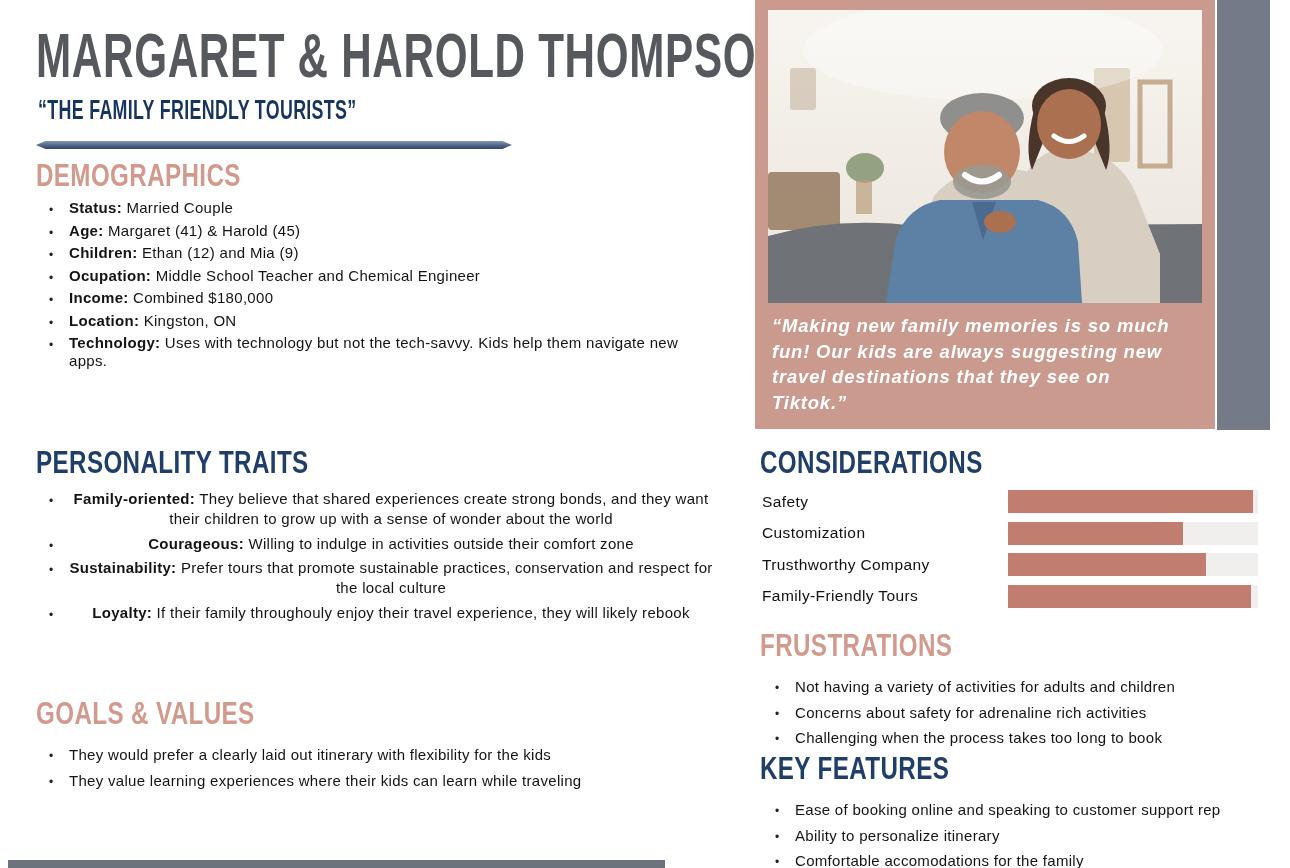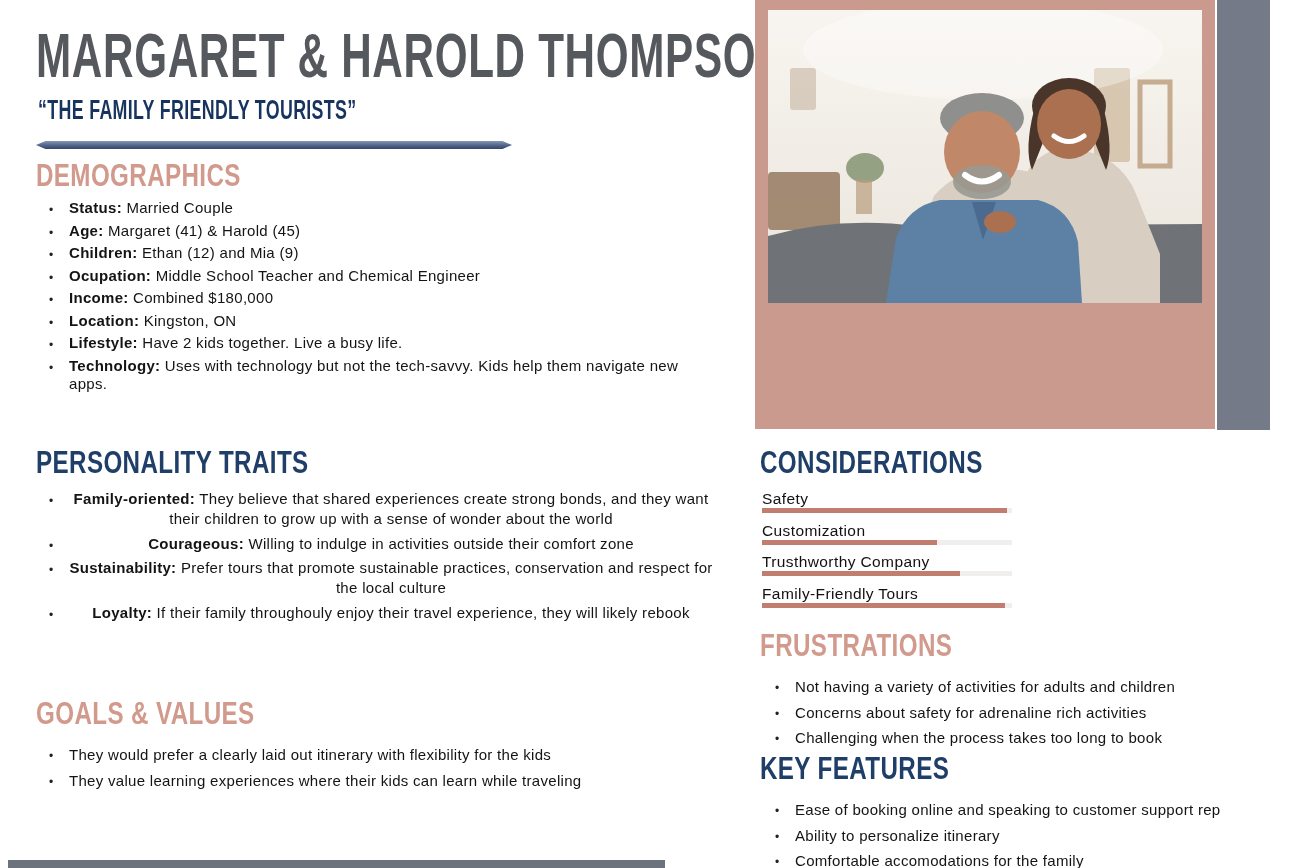--- a/index.html
+++ b/index.html
@@ -39,21 +39,21 @@
   
   .photo-panel{position:absolute;left:755px;top:0;width:460px;height:429px;background:#c99a8d;}
   .photo-frame{position:absolute;left:13px;top:10px;width:434px;height:293px;overflow:hidden;}
   .photo-frame svg{display:block;width:100%;height:100%;}
   .quote{position:absolute;left:17px;top:313px;width:408px;font-size:18.5px;font-style:italic;
     font-weight:bold;color:#ffffff;line-height:1.38;letter-spacing:0.8px;}
   .gray-strip{position:absolute;left:1217px;top:0;width:53px;height:430px;background:#747a87;}
   
   .cons-h{position:absolute;left:760px;top:447px;}
   .cons-rows{position:absolute;left:762px;top:490px;width:496px;}
-  .cons-row{display:flex;height:23px;margin-bottom:8.5px;flex-direction:column;}
+  .cons-row{display:flex;align-items:center;height:23px;margin-bottom:8.5px;}
   .cons-label{width:246px;font-size:15.5px;letter-spacing:0.4px;color:#111;}
   .cons-track{width:250px;height:23px;background:#f0efed;position:relative;}
   .cons-fill{height:100%;background:#c17d6f;}
   
   .frus-h{position:absolute;left:760px;top:630px;}
   .frus-list{position:absolute;left:768px;top:676px;width:520px;}
   .frus-list li{line-height:21px;margin-bottom:0;}
   .key-h{position:absolute;left:760px;top:753px;}
   .key-list{position:absolute;left:768px;top:799px;width:522px;}
   .key-list li{line-height:21px;margin-bottom:0;}
@@ -68,21 +68,20 @@
   <div class="title-divider"></div>
 
   <div class="demo-h sec-h h-rose cond">DEMOGRAPHICS</div>
   <ul class="blist demo-list">
     <li><b>Status:</b><span> Married Couple</span></li>
     <li><b>Age:</b><span> Margaret (41) &amp; Harold (45)</span></li>
     <li><b>Children:</b><span> Ethan (12) and Mia (9)</span></li>
     <li><b>Ocupation:</b><span> Middle School Teacher and Chemical Engineer</span></li>
     <li><b>Income:</b><span> Combined $180,000</span></li>
     <li><b>Location:</b><span> Kingston, ON</span></li>
-    <li><b>Lifestyle:</b><span> Have 2 kids together. Live a busy life.</span></li>
     <li><b>Technology:</b><span> Uses with technology but not the tech-savvy. Kids help them navigate new apps.</span></li>
   </ul>
 
   <div class="pers-h sec-h h-navy cond">PERSONALITY TRAITS</div>
   <ul class="blist pers-list">
     <li><b>Family-oriented:</b><span> They believe that shared experiences create strong bonds, and they want their children to grow up with a sense of wonder about the world</span></li>
     <li><b>Courageous:</b><span> Willing to indulge in activities outside their comfort zone</span></li>
     <li><b>Sustainability:</b><span> Prefer tours that promote sustainable practices, conservation and respect for the local culture</span></li>
     <li><b>Loyalty:</b><span> If their family throughouly enjoy their travel experience, they will likely rebook</span></li>
   </ul>
@@ -128,20 +127,21 @@
         <path d="M204 192 L215 230 L228 192" fill="#4a6b8f"></path>
 
         <ellipse cx="214" cy="108" rx="42" ry="25" fill="#8f8f8d"></ellipse>
         <ellipse cx="214" cy="142" rx="38" ry="41" fill="#c08868"></ellipse>
         <ellipse cx="214" cy="172" rx="29" ry="17" fill="#999992" opacity="0.9"></ellipse>
         <path d="M197 165 Q214 178 231 165" stroke="#ffffff" stroke-width="6" fill="none" stroke-linecap="round"></path>
 
         <ellipse cx="232" cy="212" rx="16" ry="11" fill="#aa7050"></ellipse>
       </svg>
     </div>
+    <div class="quote">“Making new family memories is so much fun! Our kids are always suggesting new travel destinations that they see on Tiktok.”</div>
   </div>
   <div class="gray-strip"></div>
 
   <div class="cons-h sec-h h-navy cond">CONSIDERATIONS</div>
   <div class="cons-rows">
     <div class="cons-row">
       <div class="cons-label">Safety</div>
       <div class="cons-track">
           <div class="cons-fill" style="width: 98%;"></div>
         </div>

